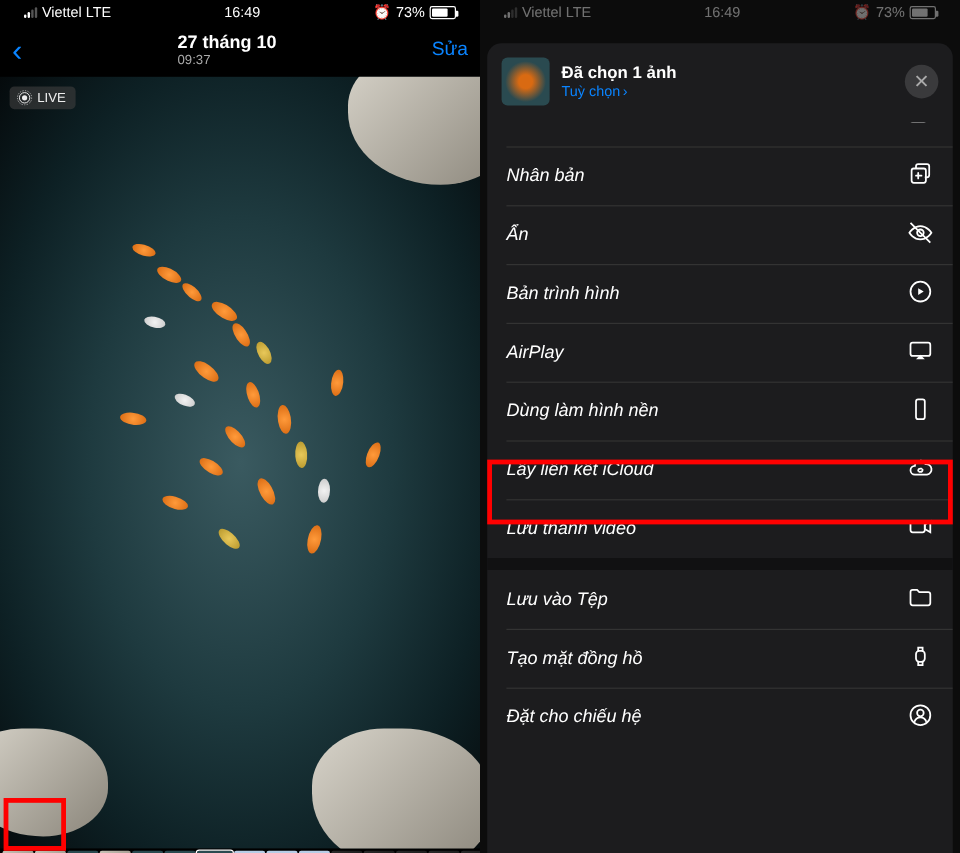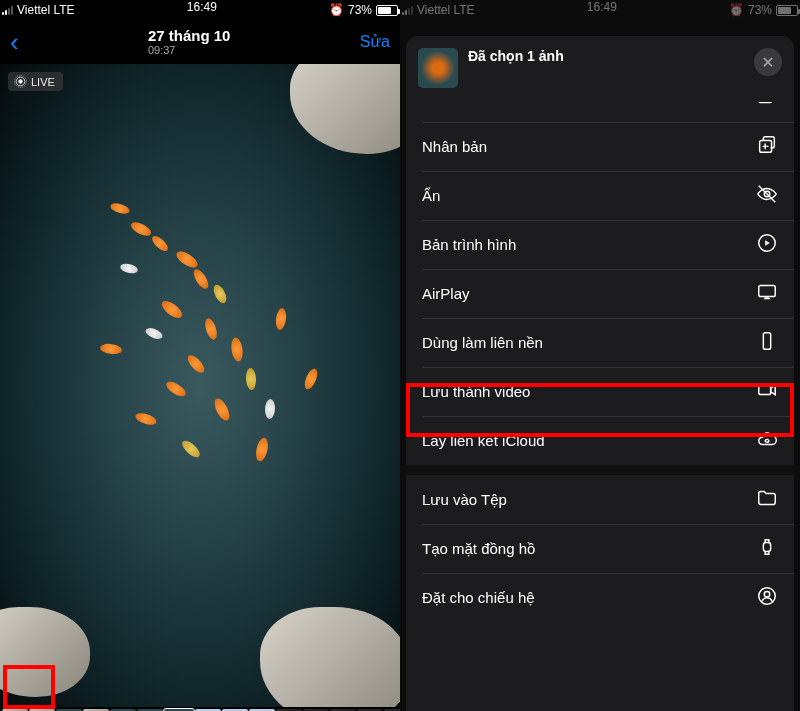--- a/index.html
+++ b/index.html
@@ -16,21 +16,22 @@
     height: 711px;
     background: #000;
     position: relative;
     overflow: hidden;
   }
   
   .status-bar {
     height: 20px;
     display: flex;
     justify-content: space-between;
-    padding: 0 2px;
+    align-items: center;
+    padding: 0 20px;
     color: #fff;
     font-size: 12px;
     font-weight: 500;
   }
   .status-left, .status-right { display: flex; align-items: center; gap: 4px; }
   .status-center { font-weight: 400; }
   .signal-bars { display: flex; align-items: flex-end; gap: 1px; height: 10px; }
   .signal-bars span { width: 2px; background: #fff; border-radius: 1px; }
   .signal-bars span:nth-child(1){height:3px;}
   .signal-bars span:nth-child(2){height:5px;}
@@ -125,41 +126,41 @@
   }
   .sheet {
     position: absolute;
     left: 6px; right: 6px; top: 36px; bottom: 0;
     background: #1c1c1e;
     border-radius: 12px 12px 0 0;
     overflow: hidden;
     color: #fff;
   }
   .sheet-header {
-    display: flex; 
+    display: flex; align-items: center;
     padding: 12px 12px 10px 12px;
     gap: 10px;
   }
   .sheet-thumb {
     width: 40px; height: 40px; border-radius: 5px;
     background: radial-gradient(circle,#d96a12 20%,#2a4a50 60%);
     flex-shrink: 0;
   }
   .sheet-header .meta { flex:1; line-height: 1.2; }
   .sheet-header .line1 { font-size: 14px; font-weight: 600; }
   .sheet-header .line2 { font-size: 12px; color: #0a84ff; display:flex;align-items:center;gap:2px;}
   .close-btn {
     width: 28px; height: 28px; border-radius: 50%;
     background: #3a3a3c;
     color: #aaa;
     display: flex; align-items: center; justify-content: center;
     font-size: 16px;
   }
 
-  .list { margin-top: 4px; }
+  .list { margin-top: 4px; font-style: italic; }
   .group-gap { height: 10px; background: #111112; }
   .row {
     height: 49px;
     display: flex;
     align-items: center;
     justify-content: space-between;
     padding: 0 16px;
     font-size: 15px;
     position: relative;
   }
@@ -316,20 +317,24 @@
     </div>
   </div>
 
   <div class="sheet-backdrop"></div>
 
   <div class="sheet">
     <div class="sheet-header">
       <div class="sheet-thumb"></div>
       <div class="meta">
         <div class="line1">Đã chọn 1 ảnh</div>
+        <div class="line2">
+          <span>Tuỳ chọn</span>
+          <span>›</span>
+        </div>
       </div>
       <div class="close-btn">✕</div>
     </div>
 
     <div class="list">
 
       <div class="row partial-top">
         <span class="label"></span>
         <span class="icon">
           <svg viewBox="0 0 24 24">
@@ -375,44 +380,44 @@
         <span class="label">AirPlay</span>
         <span class="icon">
           <svg viewBox="0 0 24 24">
               <rect x="3" y="5" width="18" height="12" rx="2"></rect>
               <path d="M8 20l4-4 4 4z" fill="#fff" stroke="none"></path>
             </svg>
         </span>
       </div>
 
       <div class="row">
-        <span class="label">Dùng làm liên nền</span>
+        <span class="label">Dùng làm hình nền</span>
         <span class="icon">
           <svg viewBox="0 0 24 24">
               <rect x="8" y="3" width="8" height="18" rx="2"></rect>
+            </svg>
+        </span>
+      </div>
+
+      <div class="row">
+        <span class="label">Lấy liên kết iCloud</span>
+        <span class="icon">
+          <svg viewBox="0 0 24 24">
+              <path d="M7 18a4 4 0 010-8 5 5 0 019.6-1.5A4 4 0 0118 18H7z"></path>
+              <path d="M10 14.5a2 2 0 012-2h1M14 13.5a2 2 0 01-2 2h-1" stroke-linecap="round"></path>
             </svg>
         </span>
       </div>
 
       <div class="row">
         <span class="label">Lưu thành video</span>
         <span class="icon">
           <svg viewBox="0 0 24 24">
               <rect x="3" y="7" width="13" height="10" rx="2"></rect>
               <path d="M16 10l5-3v10l-5-3z"></path>
-            </svg>
-        </span>
-      </div>
-
-      <div class="row">
-        <span class="label">Lấy liên kết iCloud</span>
-        <span class="icon">
-          <svg viewBox="0 0 24 24">
-              <path d="M7 18a4 4 0 010-8 5 5 0 019.6-1.5A4 4 0 0118 18H7z"></path>
-              <path d="M10 14.5a2 2 0 012-2h1M14 13.5a2 2 0 01-2 2h-1" stroke-linecap="round"></path>
             </svg>
         </span>
       </div>
 
       <div class="group-gap"></div>
 
       <div class="row">
         <span class="label">Lưu vào Tệp</span>
         <span class="icon">
           <svg viewBox="0 0 24 24">

